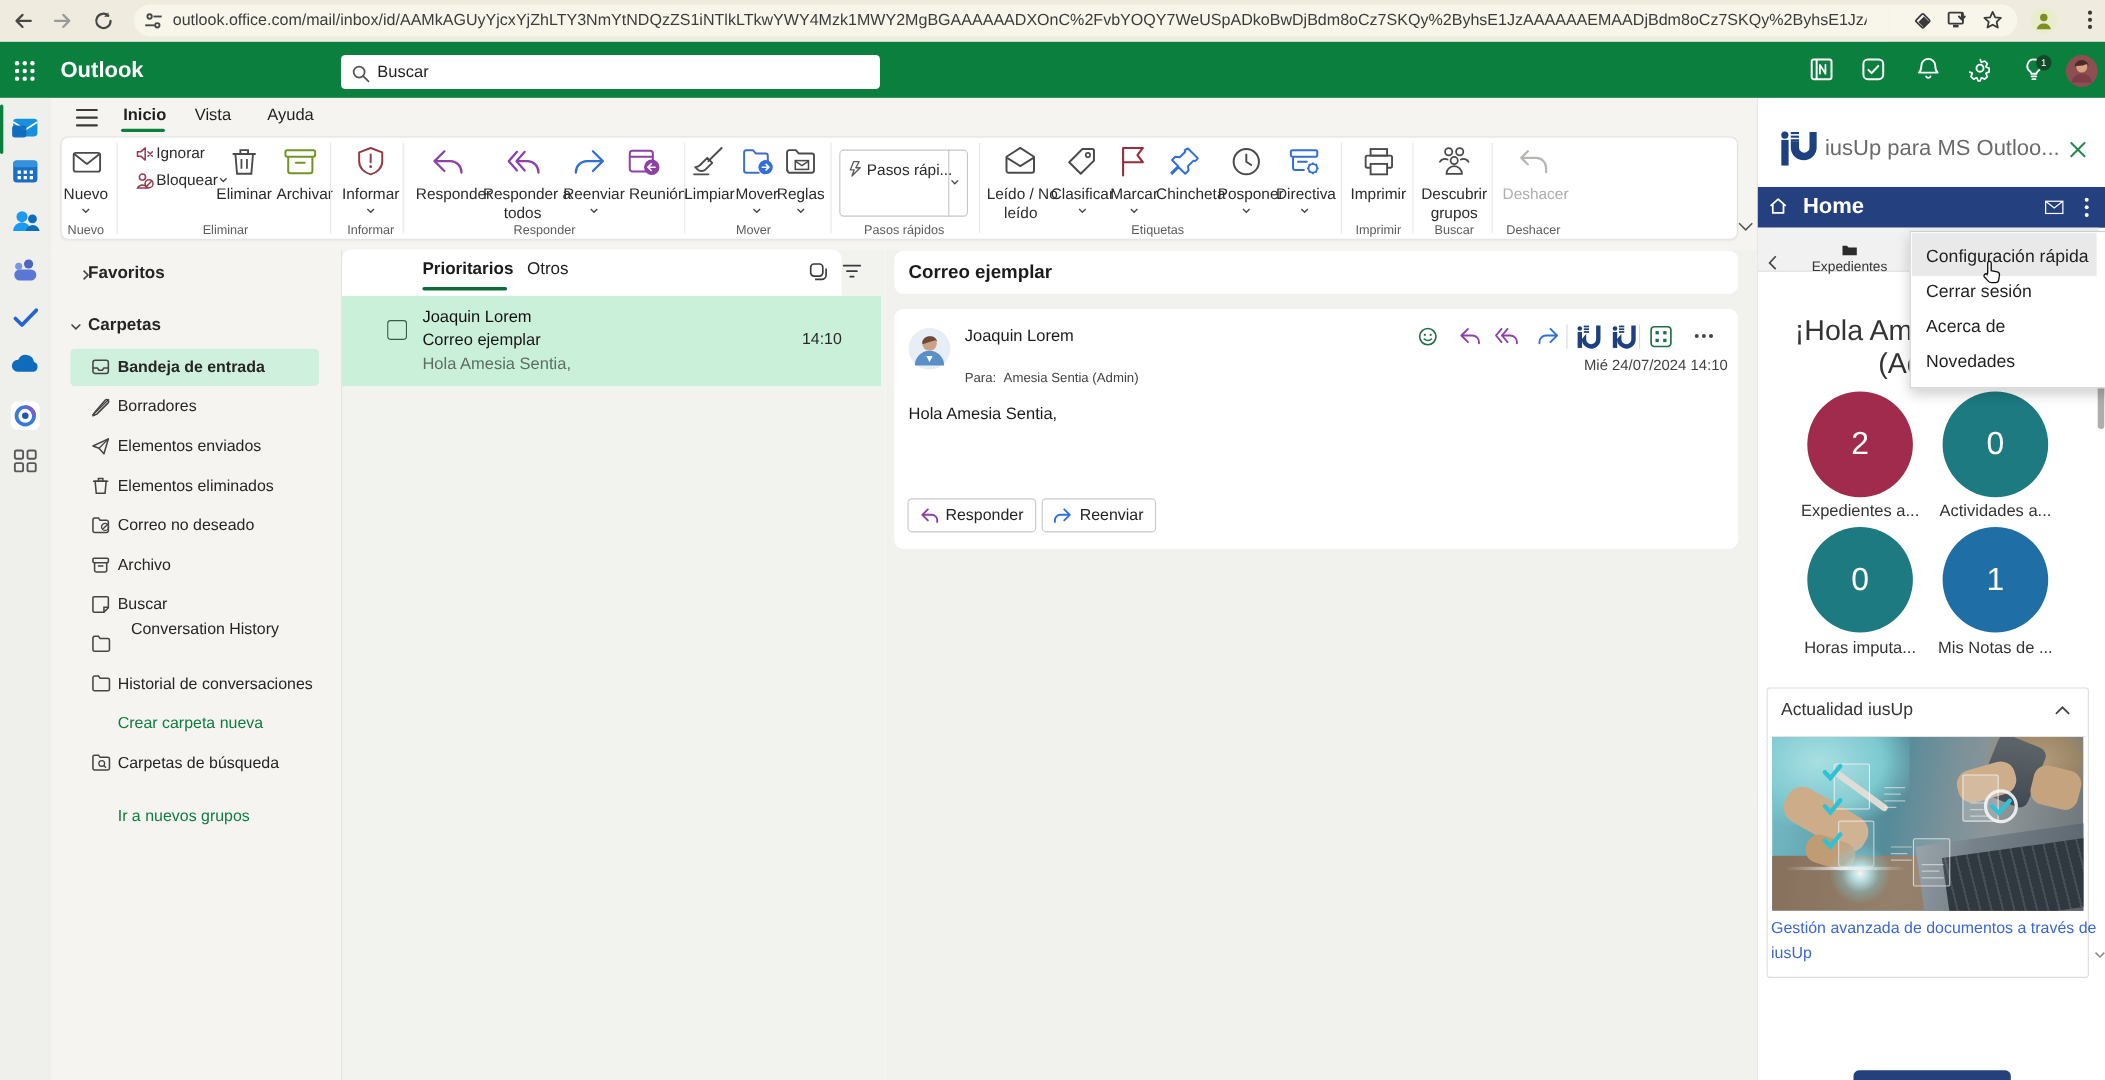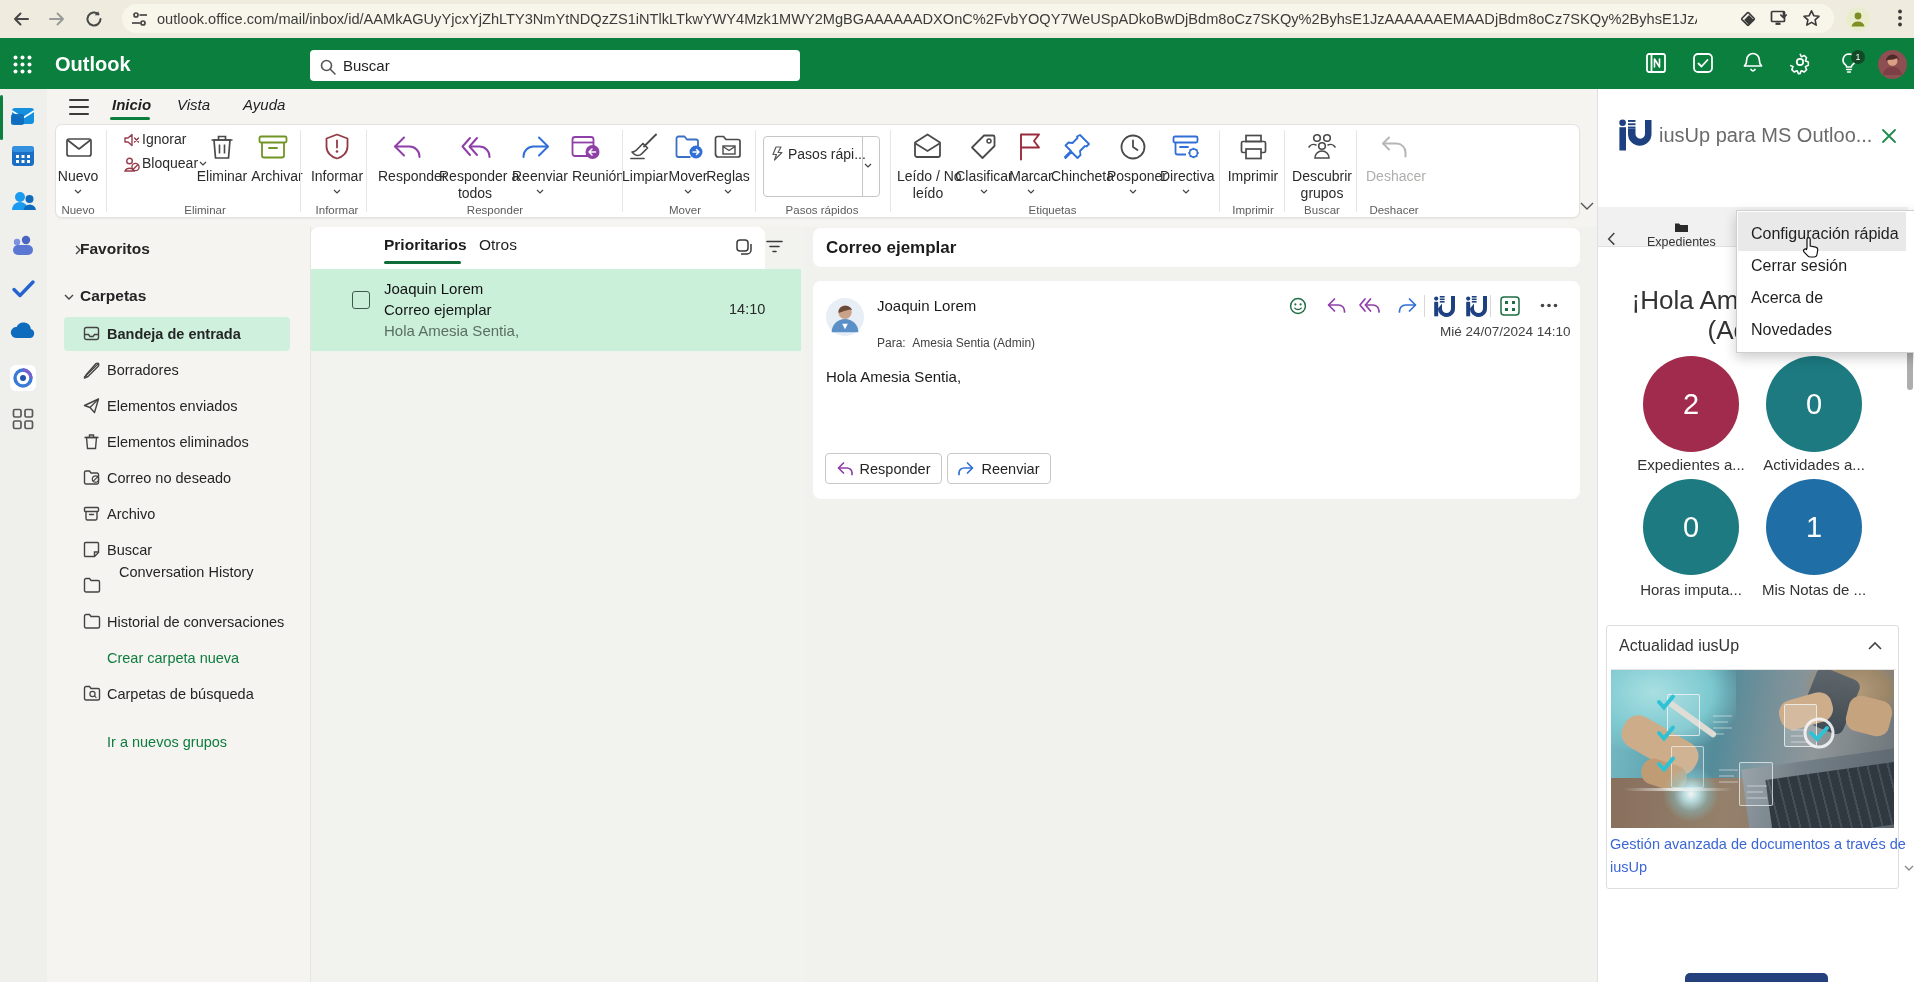--- a/index.html
+++ b/index.html
@@ -13,21 +13,21 @@
 #urltext{position:absolute;left:157px;top:11px;font-size:14.6px;color:#3c3c3c;white-space:nowrap;width:1540px;overflow:hidden;}
 
 #ghead{position:absolute;left:0;top:38px;width:1914px;height:51px;background:#0b7f3d;}
 #gsearch{position:absolute;left:310px;top:12px;width:490px;height:31px;background:#fff;border-radius:4px;}
 #gsearch span{position:absolute;left:33px;top:7px;font-size:15px;color:#1f1f1f;}
 
 #rail{position:absolute;left:0;top:89px;width:47px;height:893px;background:#efefec;}
 #railsel{position:absolute;left:0;top:6px;width:3px;height:45px;background:#0b7f3d;border-radius:2px;}
 
 #ribbonbg{position:absolute;left:47px;top:89px;width:1550px;height:138px;background:#f5f4f1;}
-.tab{position:absolute;top:96px;font-size:15px;color:#1f1f1f;font-style:italic;}
+.tab{position:absolute;top:96px;font-size:15px;color:#1f1f1f;}
 #ribboncard{position:absolute;left:55px;top:124px;width:1525px;height:94px;background:#fff;border:1px solid #e4e2df;border-radius:7px;box-shadow:0 1px 2px rgba(0,0,0,.05);}
 .rlabel{position:absolute;font-size:14px;color:#2b2b2b;text-align:center;line-height:17px;white-space:nowrap;}
 .rgroup{position:absolute;top:82px;font-size:11.5px;color:#5c5c5c;text-align:center;white-space:nowrap;}
 .rsep{position:absolute;top:130px;width:1px;height:82px;background:#e8e6e3;}
 .chev{position:absolute;width:8px;height:5px;}
 
 #folders{position:absolute;left:47px;top:227px;width:263px;height:755px;background:#f5f4f1;}
 .fitem{position:absolute;left:107px;font-size:14.5px;color:#252525;white-space:nowrap;}
 .fgreen{color:#0f7c3f;}
 
@@ -617,20 +617,35 @@
           <rect x="9" y="1" width="7.5" height="1.9"></rect>
           <rect x="9" y="4.3" width="7.5" height="1.9"></rect>
           <rect x="9" y="7.6" width="7.5" height="1.9"></rect>
           <path d="M9 9.5 L9 15 A 11.75 11.75 0 0 0 32.5 15 L32.5 1 L26 1 L26 15 A 4.75 4.75 0 0 1 16.5 15 L16.5 9.5 Z"></path>
         </g>
       </svg>
     <div style="position:absolute;left:61px;top:35px;font-size:20px;color:#6a6a6a;">iusUp para MS Outloo...</div>
     <svg class="ic" style="left:284px;top:40px;" width="14" height="14" viewBox="0 0 14 14">
         <path d="M1 1l12 12M13 1L1 13" stroke="#1e8a4d" stroke-width="1.8" stroke-linecap="round"></path>
       </svg>
+    <div id="homebar">
+      <svg class="ic" style="left:10px;top:9px;" width="17" height="17" viewBox="0 0 21 20">
+          <path d="M2 9.5L10.5 2 19 9.5M4.5 8v9.5h12V8" stroke="#fff" stroke-width="2" fill="none" stroke-linejoin="round"></path>
+        </svg>
+      <div style="position:absolute;left:41px;top:7px;font-size:20px;font-weight:bold;color:#fff;">Home</div>
+      <svg class="ic" style="left:261px;top:12px;" width="17" height="13" viewBox="0 0 26 19">
+          <rect x="1" y="1" width="24" height="17" fill="none" stroke="#fff" stroke-width="1.7"></rect>
+          <path d="M1.5 1.5L13 10.5 24.5 1.5" stroke="#fff" stroke-width="1.7" fill="none"></path>
+        </svg>
+      <svg class="ic" style="left:297px;top:9px;" width="4" height="19" viewBox="0 0 4 19">
+          <circle cx="2" cy="2.5" r="1.8" fill="#fff"></circle>
+          <circle cx="2" cy="9.5" r="1.8" fill="#fff"></circle>
+          <circle cx="2" cy="16.5" r="1.8" fill="#fff"></circle>
+        </svg>
+    </div>
     <div id="tabstrip">
       <svg class="ic" style="left:9px;top:25px;" width="9" height="14" viewBox="0 0 9 15">
           <path d="M7.5 1L1.5 7.5l6 6" stroke="#444" stroke-width="1.6" fill="none"></path>
         </svg>
       <svg class="ic" style="left:76px;top:15px;" width="15" height="11" viewBox="0 0 15 11">
           <path d="M1 1.5h4l1.5 1.5H14V10H1z" fill="#2b2b2b"></path>
         </svg>
       <div style="position:absolute;left:49px;top:28px;font-size:12.5px;color:#333;">Expedientes</div>
     </div>
     <div id="greet">¡Hola Amesia Sentia!<br>(Admin)</div>

